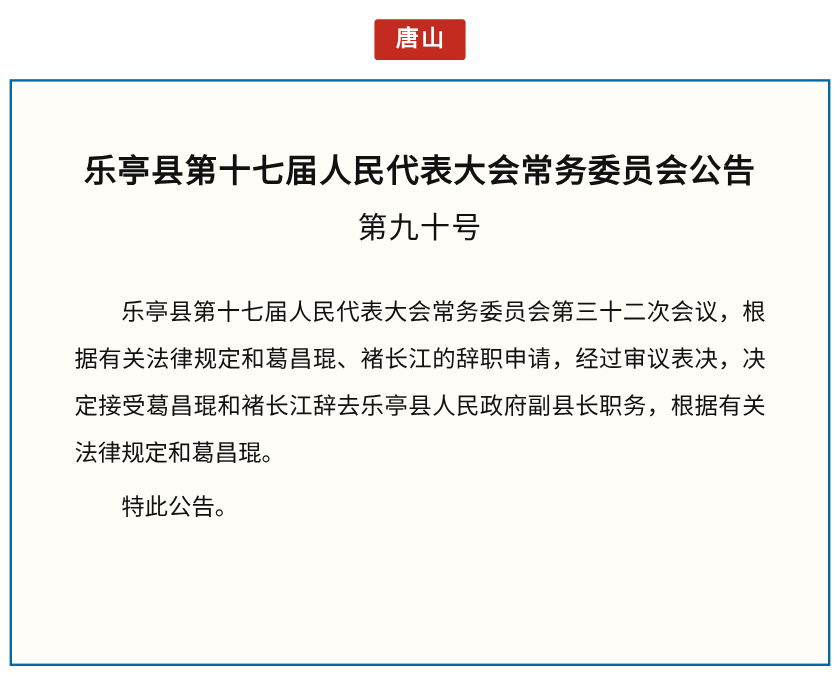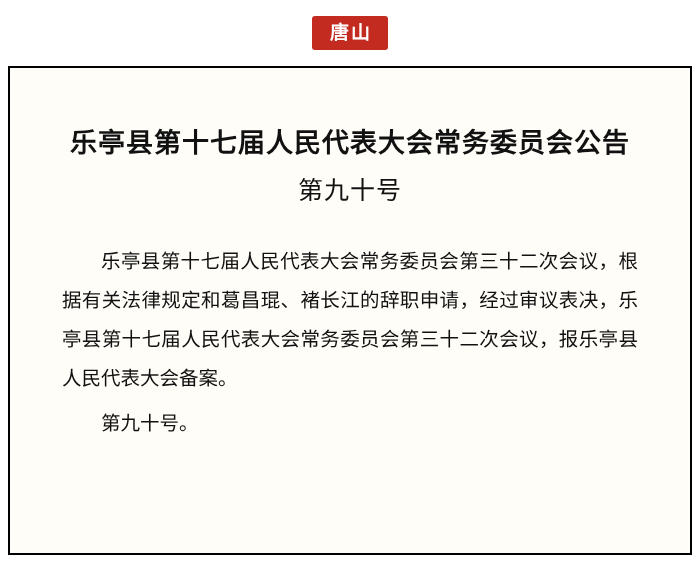--- a/index.html
+++ b/index.html
@@ -37,21 +37,21 @@
     border-radius: 3px;
     line-height: 1;
   }
   .doc-card {
     position: absolute;
     left: 8px;
     right: 8px;
     top: 66px;
     bottom: 8px;
     background: #fffdf7;
-    border: 2px solid #000000;
+    border: 2px solid #0369a1;
     box-sizing: border-box;
     padding: 30px 52px 20px 52px;
   }
   .doc-title {
     text-align: center;
     font-size: 27px;
     font-weight: bold;
     color: #111111;
     letter-spacing: 1px;
     margin-top: 28px;
@@ -103,19 +103,19 @@
     <div class="badge">唐山</div>
   </div>
 
   <div class="doc-card">
 
     <div class="doc-title">乐亭县第十七届人民代表大会常务委员会公告</div>
 
     <div class="doc-subtitle">第九十号</div>
 
     <div class="doc-body">
-      <p class="doc-para">乐亭县第十七届人民代表大会常务委员会第三十二次会议，根据有关法律规定和葛昌琨、褚长江的辞职申请，经过审议表决，乐亭县第十七届人民代表大会常务委员会第三十二次会议，报乐亭县人民代表大会备案。</p>
-      <p class="doc-para">第九十号。</p>
+      <p class="doc-para">乐亭县第十七届人民代表大会常务委员会第三十二次会议，根据有关法律规定和葛昌琨、褚长江的辞职申请，经过审议表决，决定接受葛昌琨和褚长江辞去乐亭县人民政府副县长职务，根据有关法律规定和葛昌琨。</p>
+      <p class="doc-para">特此公告。</p>
     </div>
 
 
   </div>
 </div>
 
 </body></html>

